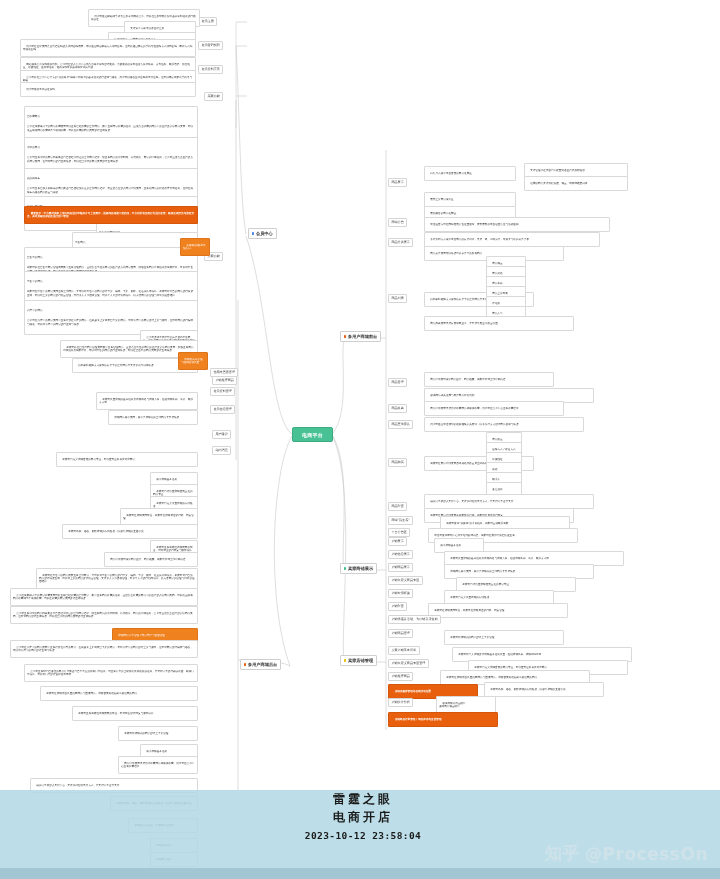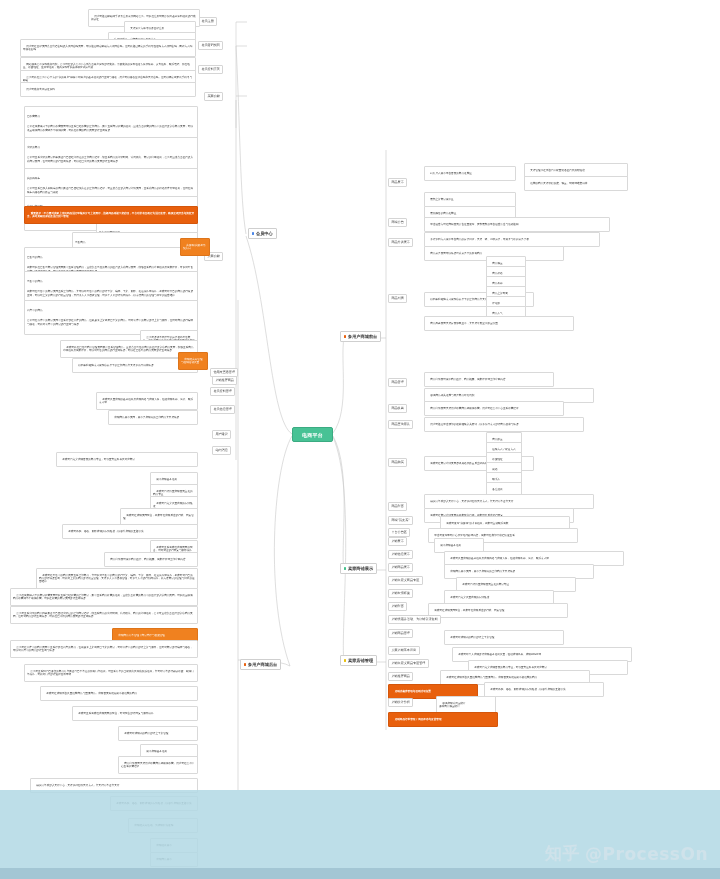--- a/index.html
+++ b/index.html
@@ -612,19 +612,24 @@
     <span>店铺商品订单管理 / 商品库存与发货管理</span>
   </div>
 
   <div class="node lvl3" style="left:388px; top:604px; opacity:0; pointer-events:none;">
     <span>店铺留言管理</span>
   </div>
 
   <div id="footer-band"></div>
   <div id="footer-strip"></div>
 
+  <div id="stamp">
+    <div class="l1">雷霆之眼</div>
+    <div class="l2">电商开店</div>
+    <div class="l3">2023-10-12 23:58:04</div>
+  </div>
 
   <div id="wm">
     <span class="zh">知乎</span>
     <span>@ProcessOn</span>
   </div>
 
 </div>
 
 </body></html>

